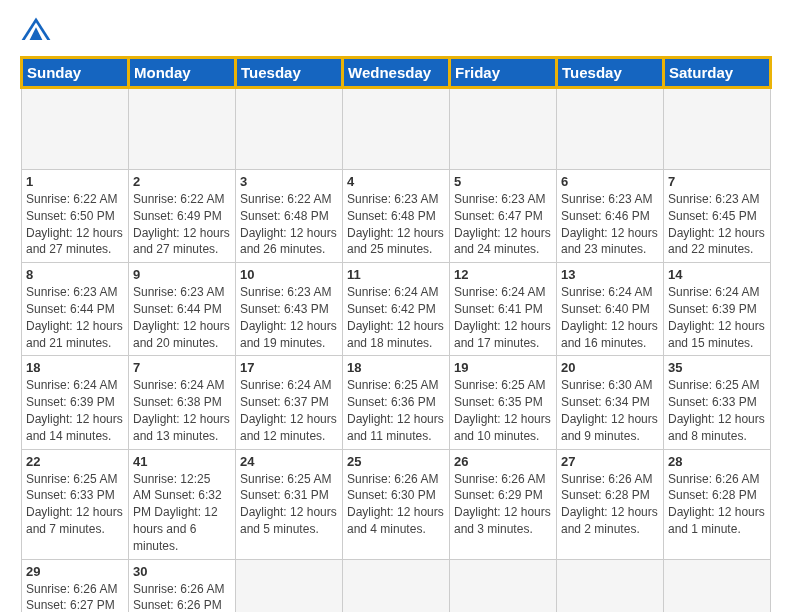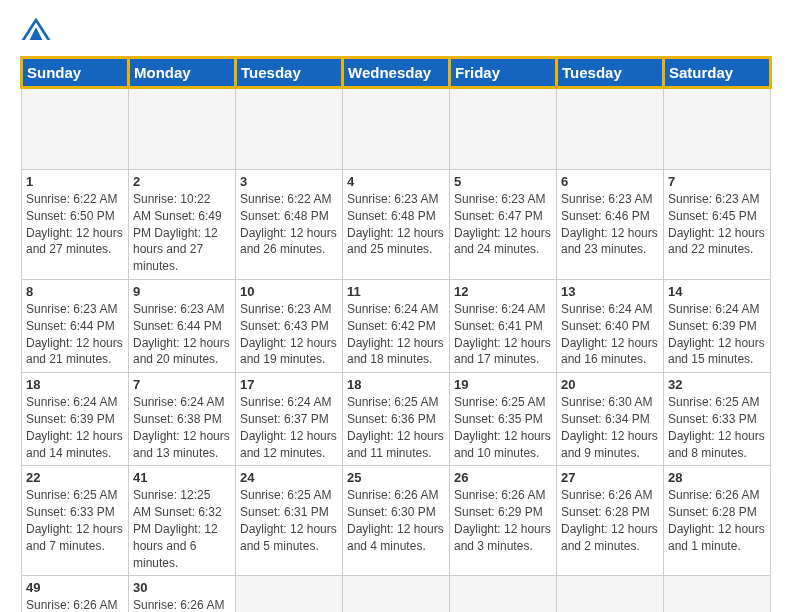--- a/index.html
+++ b/index.html
@@ -143,21 +143,21 @@
         <tr>
           <td>
             <span class="day-num">1</span>
             <div class="day-info">Sunrise: 6:22 AM
 Sunset: 6:50 PM
 Daylight: 12 hours
 and 27 minutes.</div>
           </td>
           <td>
             <span class="day-num">2</span>
-            <div class="day-info">Sunrise: 10:22 AM
+            <div class="day-info">Sunrise: 6:22 AM
 Sunset: 6:49 PM
 Daylight: 12 hours
 and 27 minutes.</div>
           </td>
           <td>
             <span class="day-num">3</span>
             <div class="day-info">Sunrise: 6:22 AM
 Sunset: 6:48 PM
 Daylight: 12 hours
 and 26 minutes.</div>
@@ -279,21 +279,21 @@
 and 10 minutes.</div>
           </td>
           <td>
             <span class="day-num">20</span>
             <div class="day-info">Sunrise: 6:30 AM
 Sunset: 6:34 PM
 Daylight: 12 hours
 and 9 minutes.</div>
           </td>
           <td>
-            <span class="day-num">32</span>
+            <span class="day-num">35</span>
             <div class="day-info">Sunrise: 6:25 AM
 Sunset: 6:33 PM
 Daylight: 12 hours
 and 8 minutes.</div>
           </td>
         </tr>
         <tr>
           <td>
             <span class="day-num">22</span>
             <div class="day-info">Sunrise: 6:25 AM
@@ -339,21 +339,21 @@
           <td>
             <span class="day-num">28</span>
             <div class="day-info">Sunrise: 6:26 AM
 Sunset: 6:28 PM
 Daylight: 12 hours
 and 1 minute.</div>
           </td>
         </tr>
         <tr>
           <td>
-            <span class="day-num">49</span>
+            <span class="day-num">29</span>
             <div class="day-info">Sunrise: 6:26 AM
 Sunset: 6:27 PM
 Daylight: 12 hours
 and 0 minutes.</div>
           </td>
           <td>
             <span class="day-num">30</span>
             <div class="day-info">Sunrise: 6:26 AM
 Sunset: 6:26 PM
 Daylight: 11 hours

